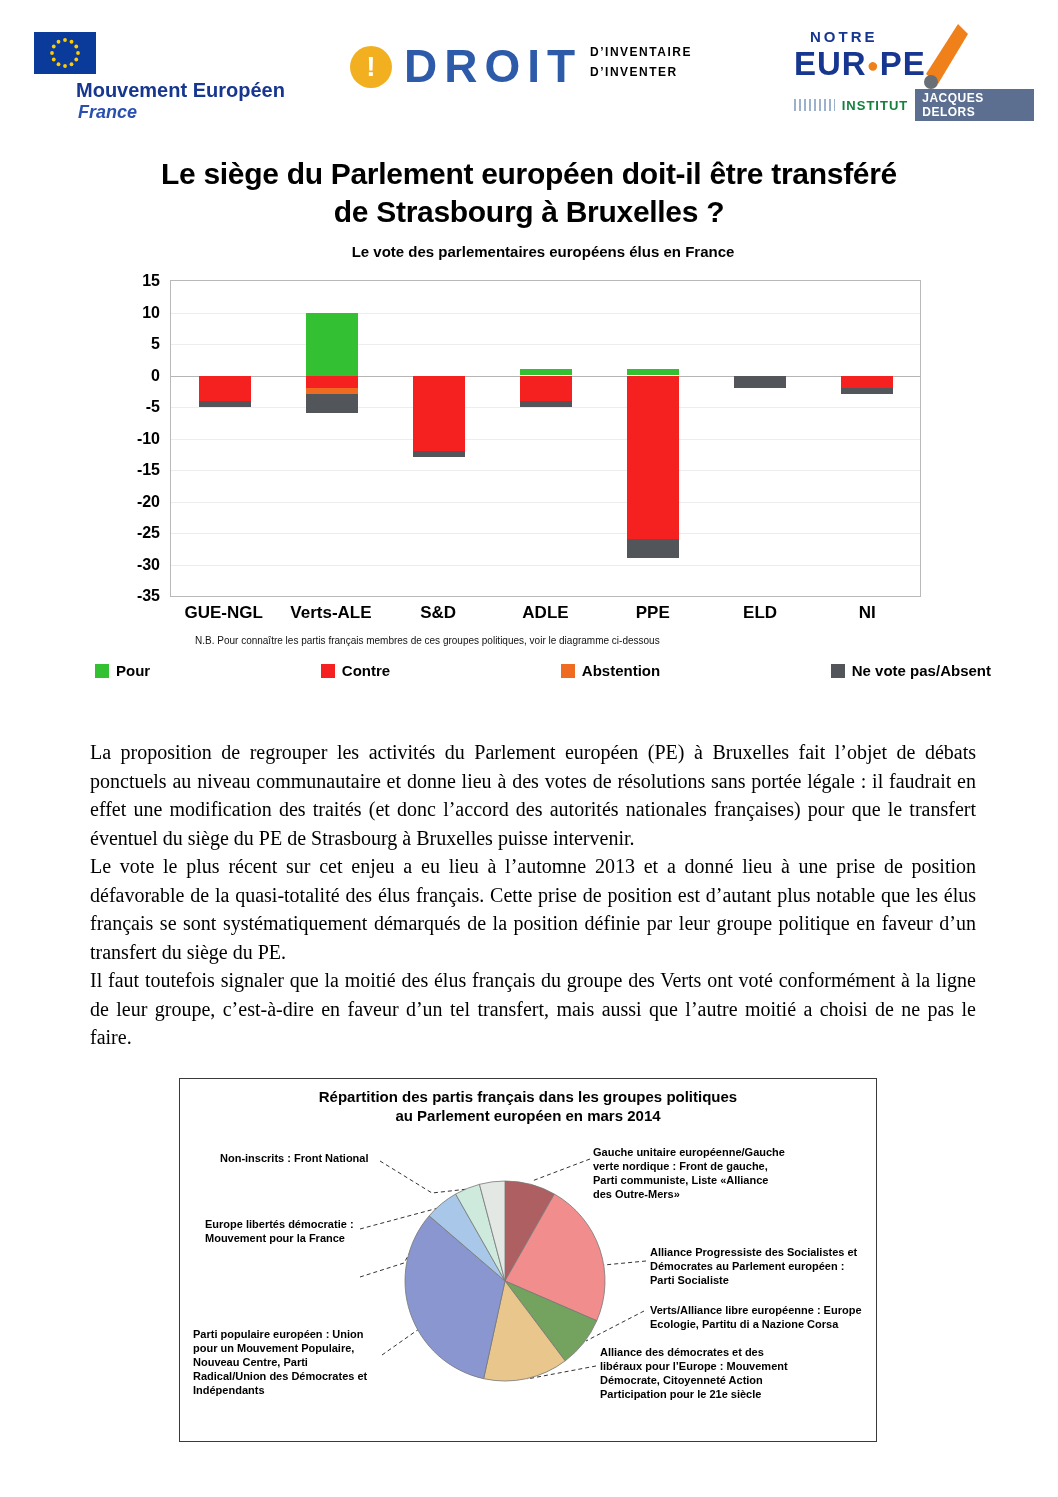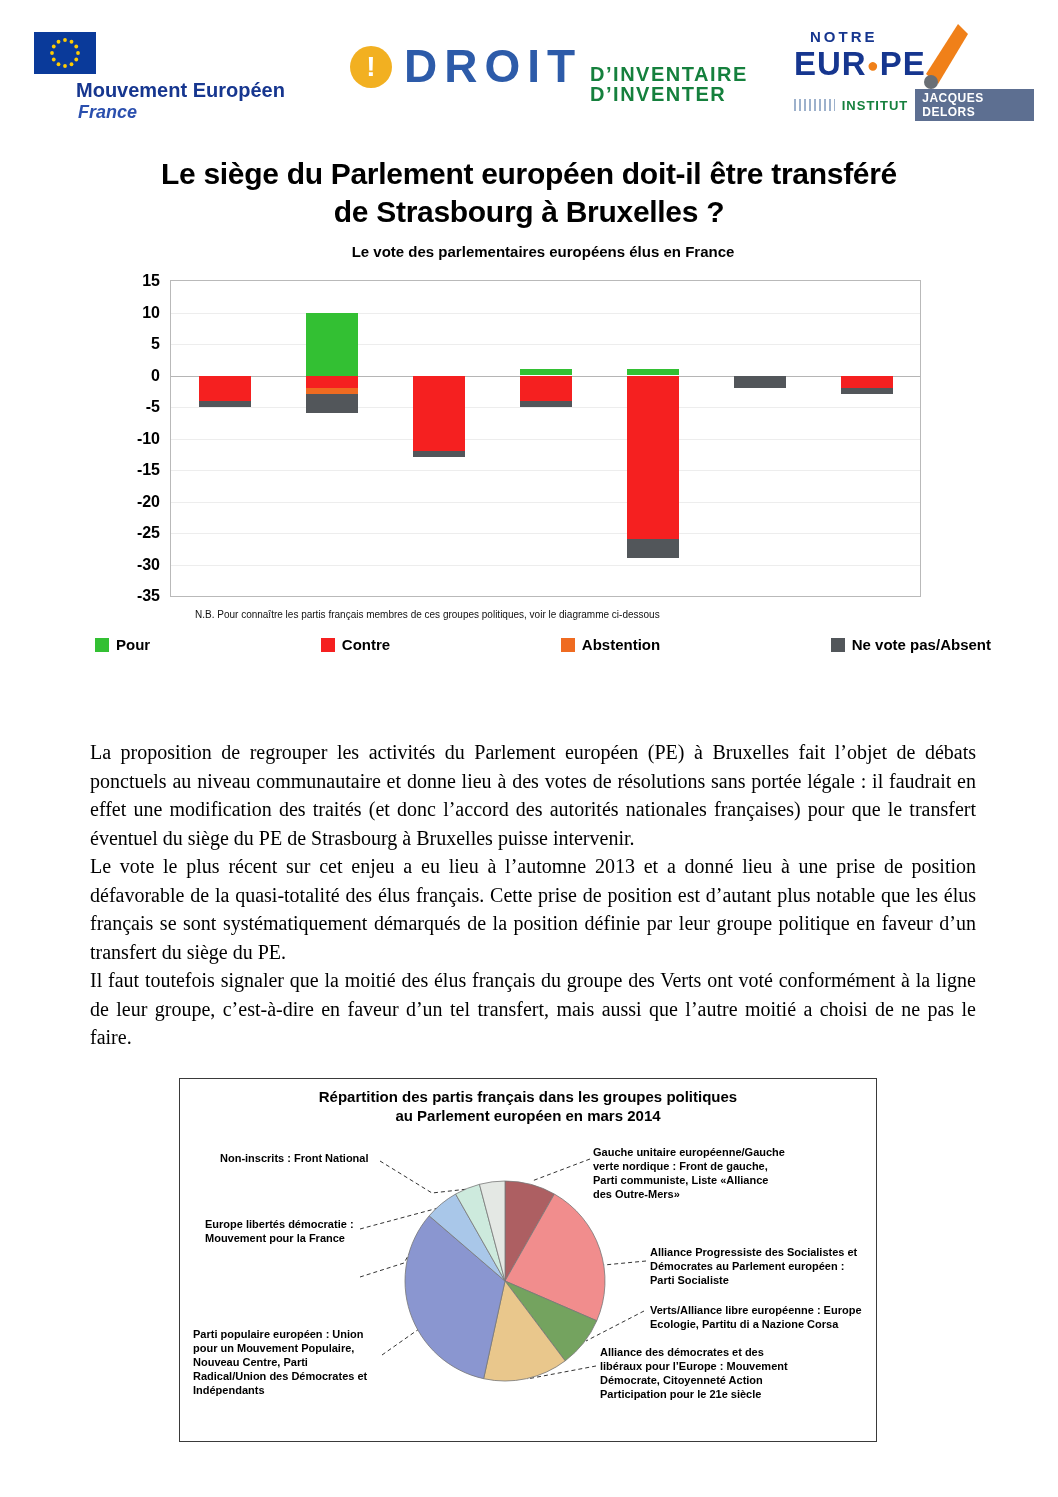--- a/index.html
+++ b/index.html
@@ -12,21 +12,21 @@
   .logo-me { position: absolute; left: 6px; top: 14px; }
   .eu-flag { display: block; }
   .me-name { margin-top: 5px; margin-left: 42px; font-size: 20px; font-weight: bold; color: #16368f; }
   .me-fr   { margin-left: 44px; font-size: 18px; font-style: italic; font-weight: bold; color: #2a4fae; }
 
   .logo-droit { position: absolute; left: 322px; top: 20px; display: flex; align-items: flex-start; }
   .bang { width: 42px; height: 42px; border-radius: 50%; background: #f2b021; color: #fff;
           font-weight: bold; font-size: 28px; text-align: center; line-height: 42px; margin-top: 8px; }
   .droit-word { font-size: 46px; font-weight: bold; color: #2d5ba9; letter-spacing: 7px;
                 margin: 2px 8px 0 12px; line-height: 52px; }
-  .droit-sub  { margin-top: 26px; color: #15803d; font-weight: bold; font-size: 20px;
+  .droit-sub  { margin-top: 4px; color: #000000; font-weight: bold; font-size: 12px;
                 letter-spacing: 1.5px; line-height: 20px; }
 
   .logo-ne { position: absolute; right: 2px; top: 10px; width: 240px; }
   .ne-needle { position: absolute; right: 62px; top: -4px; }
   .ne-notre { font-size: 15px; font-weight: bold; color: #16368f; letter-spacing: 3px; margin-left: 16px; }
   .ne-main  { font-size: 33px; font-weight: bold; color: #16368f; letter-spacing: 1px; position: relative; z-index: 2; }
   .ne-dot   { color: #f08019; font-size: 20px; vertical-align: 3px; }
   .ne-sub   { display: flex; align-items: center; margin-top: 6px; }
   .hatch { width: 46px; height: 12px; margin-right: 7px;
            background: repeating-linear-gradient(90deg, #9db1cc 0 2px, transparent 2px 5px); }
@@ -176,20 +176,29 @@
           <div class="bar-seg" style="left: 348.5px; width: 52px; top: 94.5px; height: 25.2px; background: rgb(245, 32, 32);"></div>
           <div class="bar-seg" style="left: 348.5px; width: 52px; top: 119.7px; height: 6.3px; background: rgb(82, 86, 90);"></div>
           <div class="bar-seg" style="left: 455.5px; width: 52px; top: 88.2px; height: 6.3px; background: rgb(51, 192, 51);"></div>
           <div class="bar-seg" style="left: 455.5px; width: 52px; top: 94.5px; height: 163.8px; background: rgb(245, 32, 32);"></div>
           <div class="bar-seg" style="left: 455.5px; width: 52px; top: 258.3px; height: 18.9px; background: rgb(82, 86, 90);"></div>
           <div class="bar-seg" style="left: 562.5px; width: 52px; top: 94.5px; height: 12.6px; background: rgb(82, 86, 90);"></div>
           <div class="bar-seg" style="left: 669.5px; width: 52px; top: 94.5px; height: 12.6px; background: rgb(245, 32, 32);"></div>
           <div class="bar-seg" style="left: 669.5px; width: 52px; top: 107.1px; height: 6.3px; background: rgb(82, 86, 90);"></div>
         </div>
     </div>
+    <div class="xlabels" id="xlabels">
+        <span>GUE-NGL</span>
+        <span>Verts-ALE</span>
+        <span>S&amp;D</span>
+        <span>ADLE</span>
+        <span>PPE</span>
+        <span>ELD</span>
+        <span>NI</span>
+      </div>
     <div class="nb">N.B. Pour connaître les partis français membres de ces groupes politiques, voir le diagramme ci-dessous</div>
     <div class="legend" id="legend">
         <span class="legend-item">
           <span class="legend-swatch" style="background: rgb(51, 192, 51);"></span>
           <span>Pour</span>
         </span>
         <span class="legend-item">
           <span class="legend-swatch" style="background: rgb(245, 32, 32);"></span>
           <span>Contre</span>
         </span>

